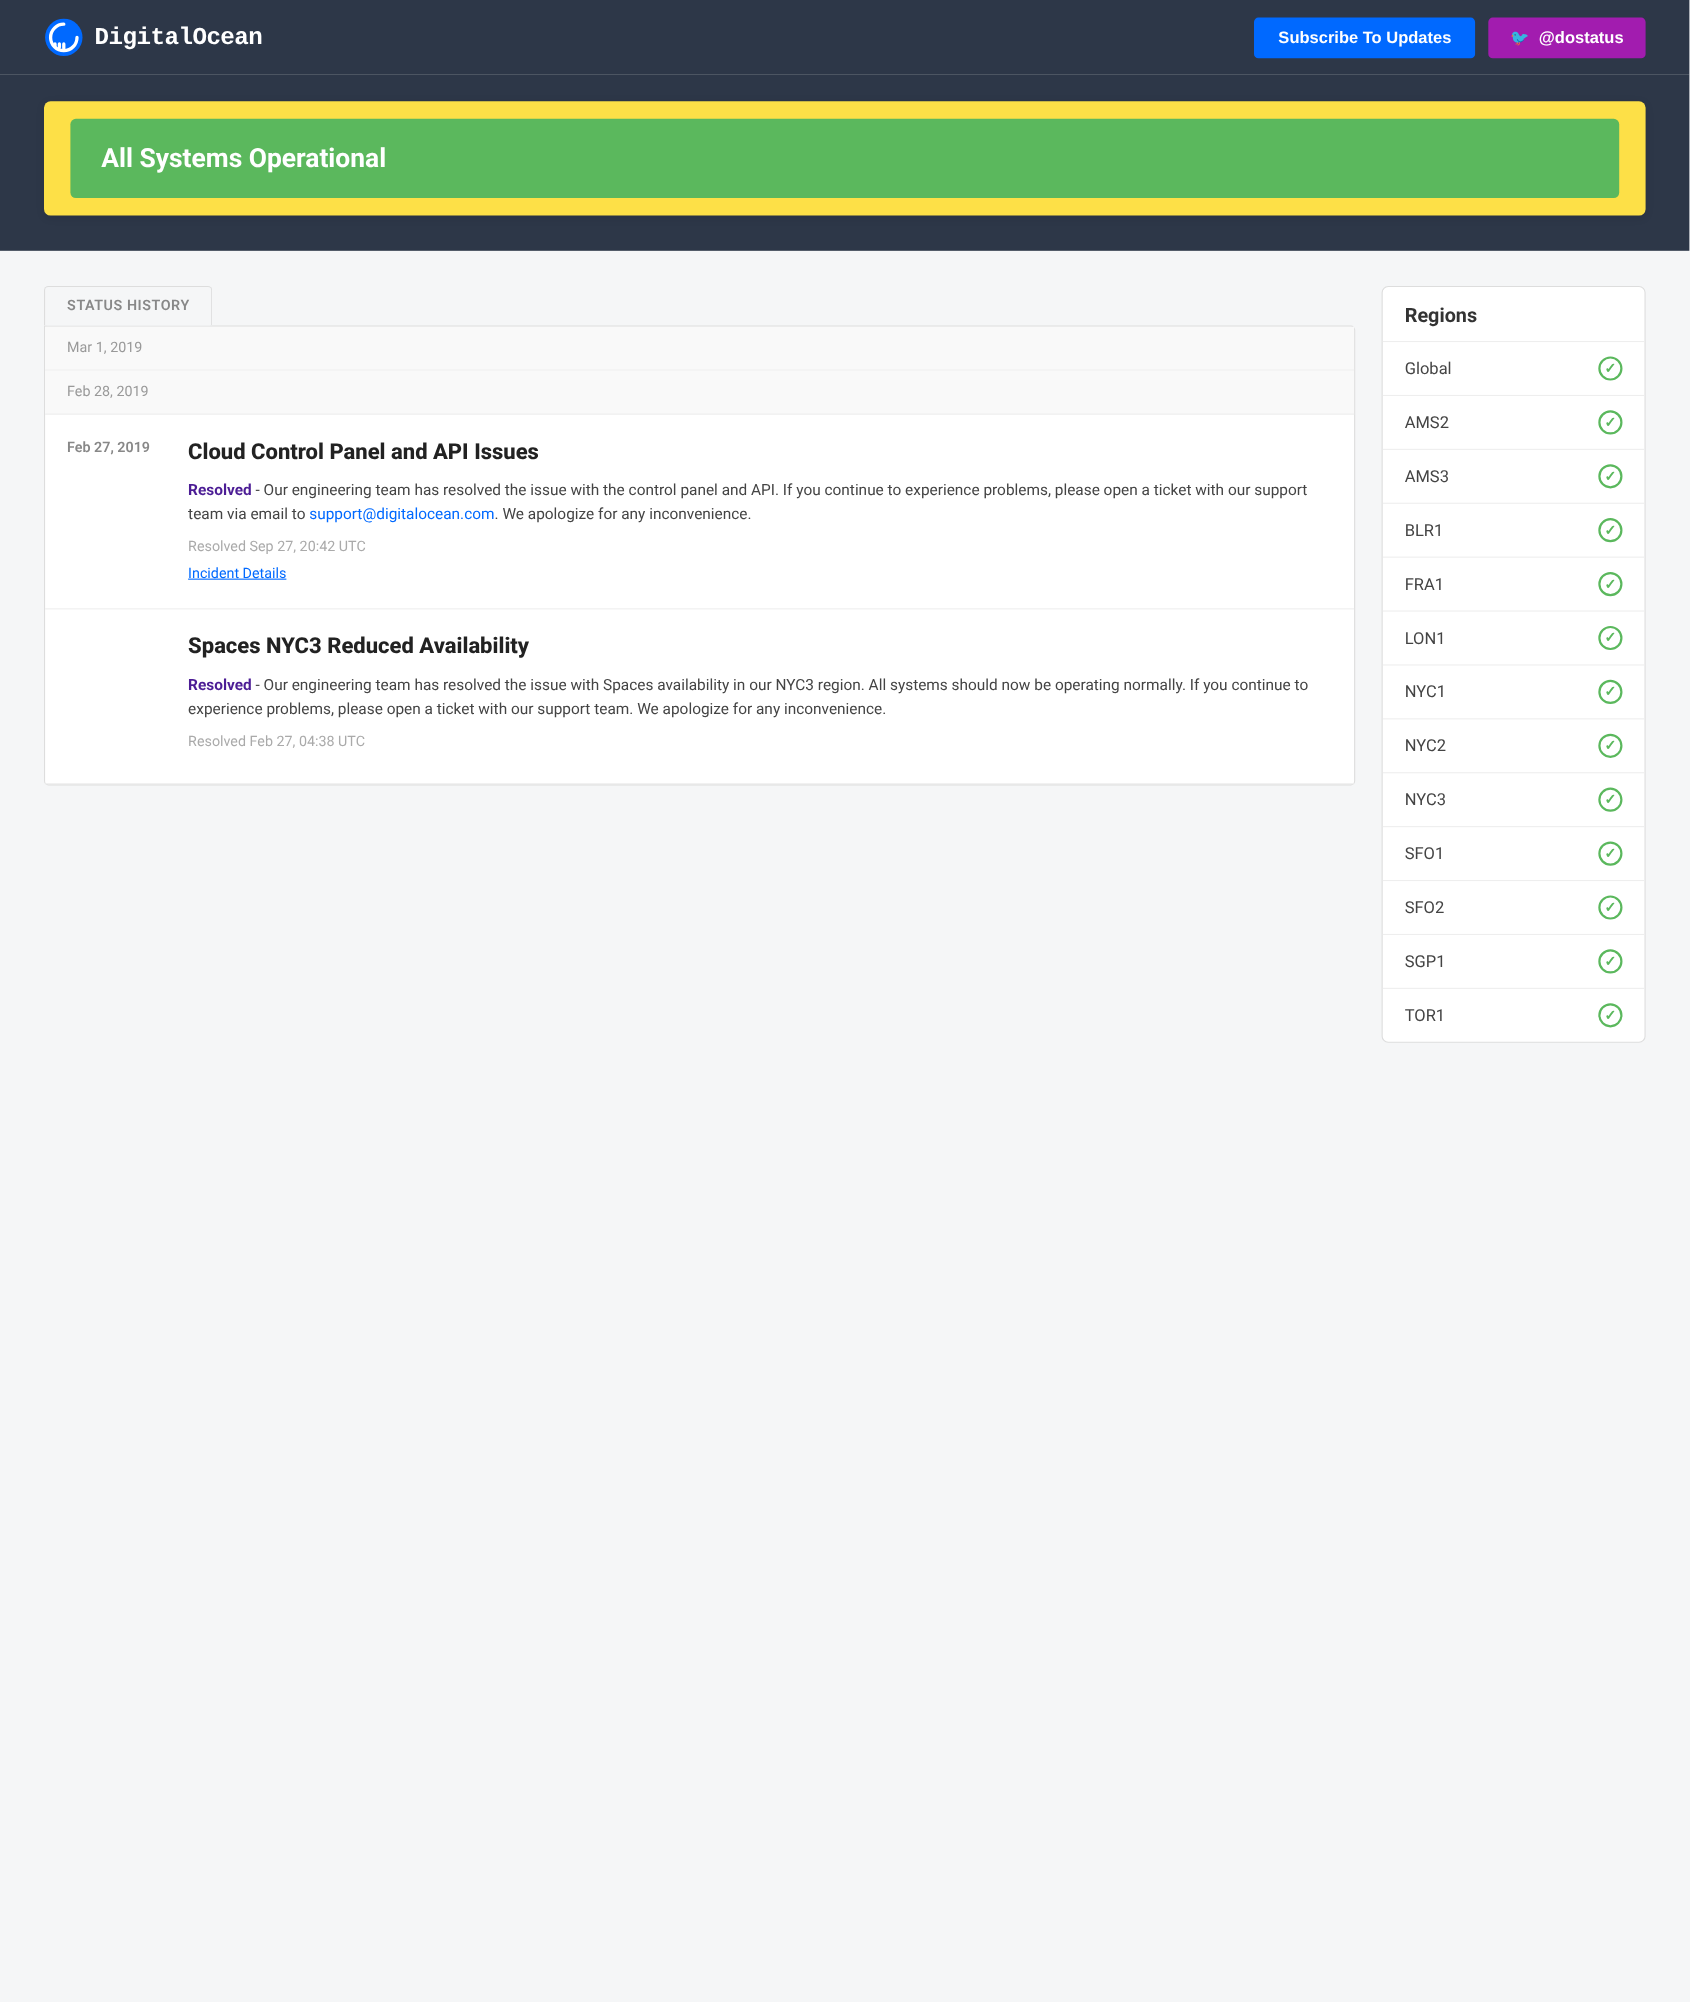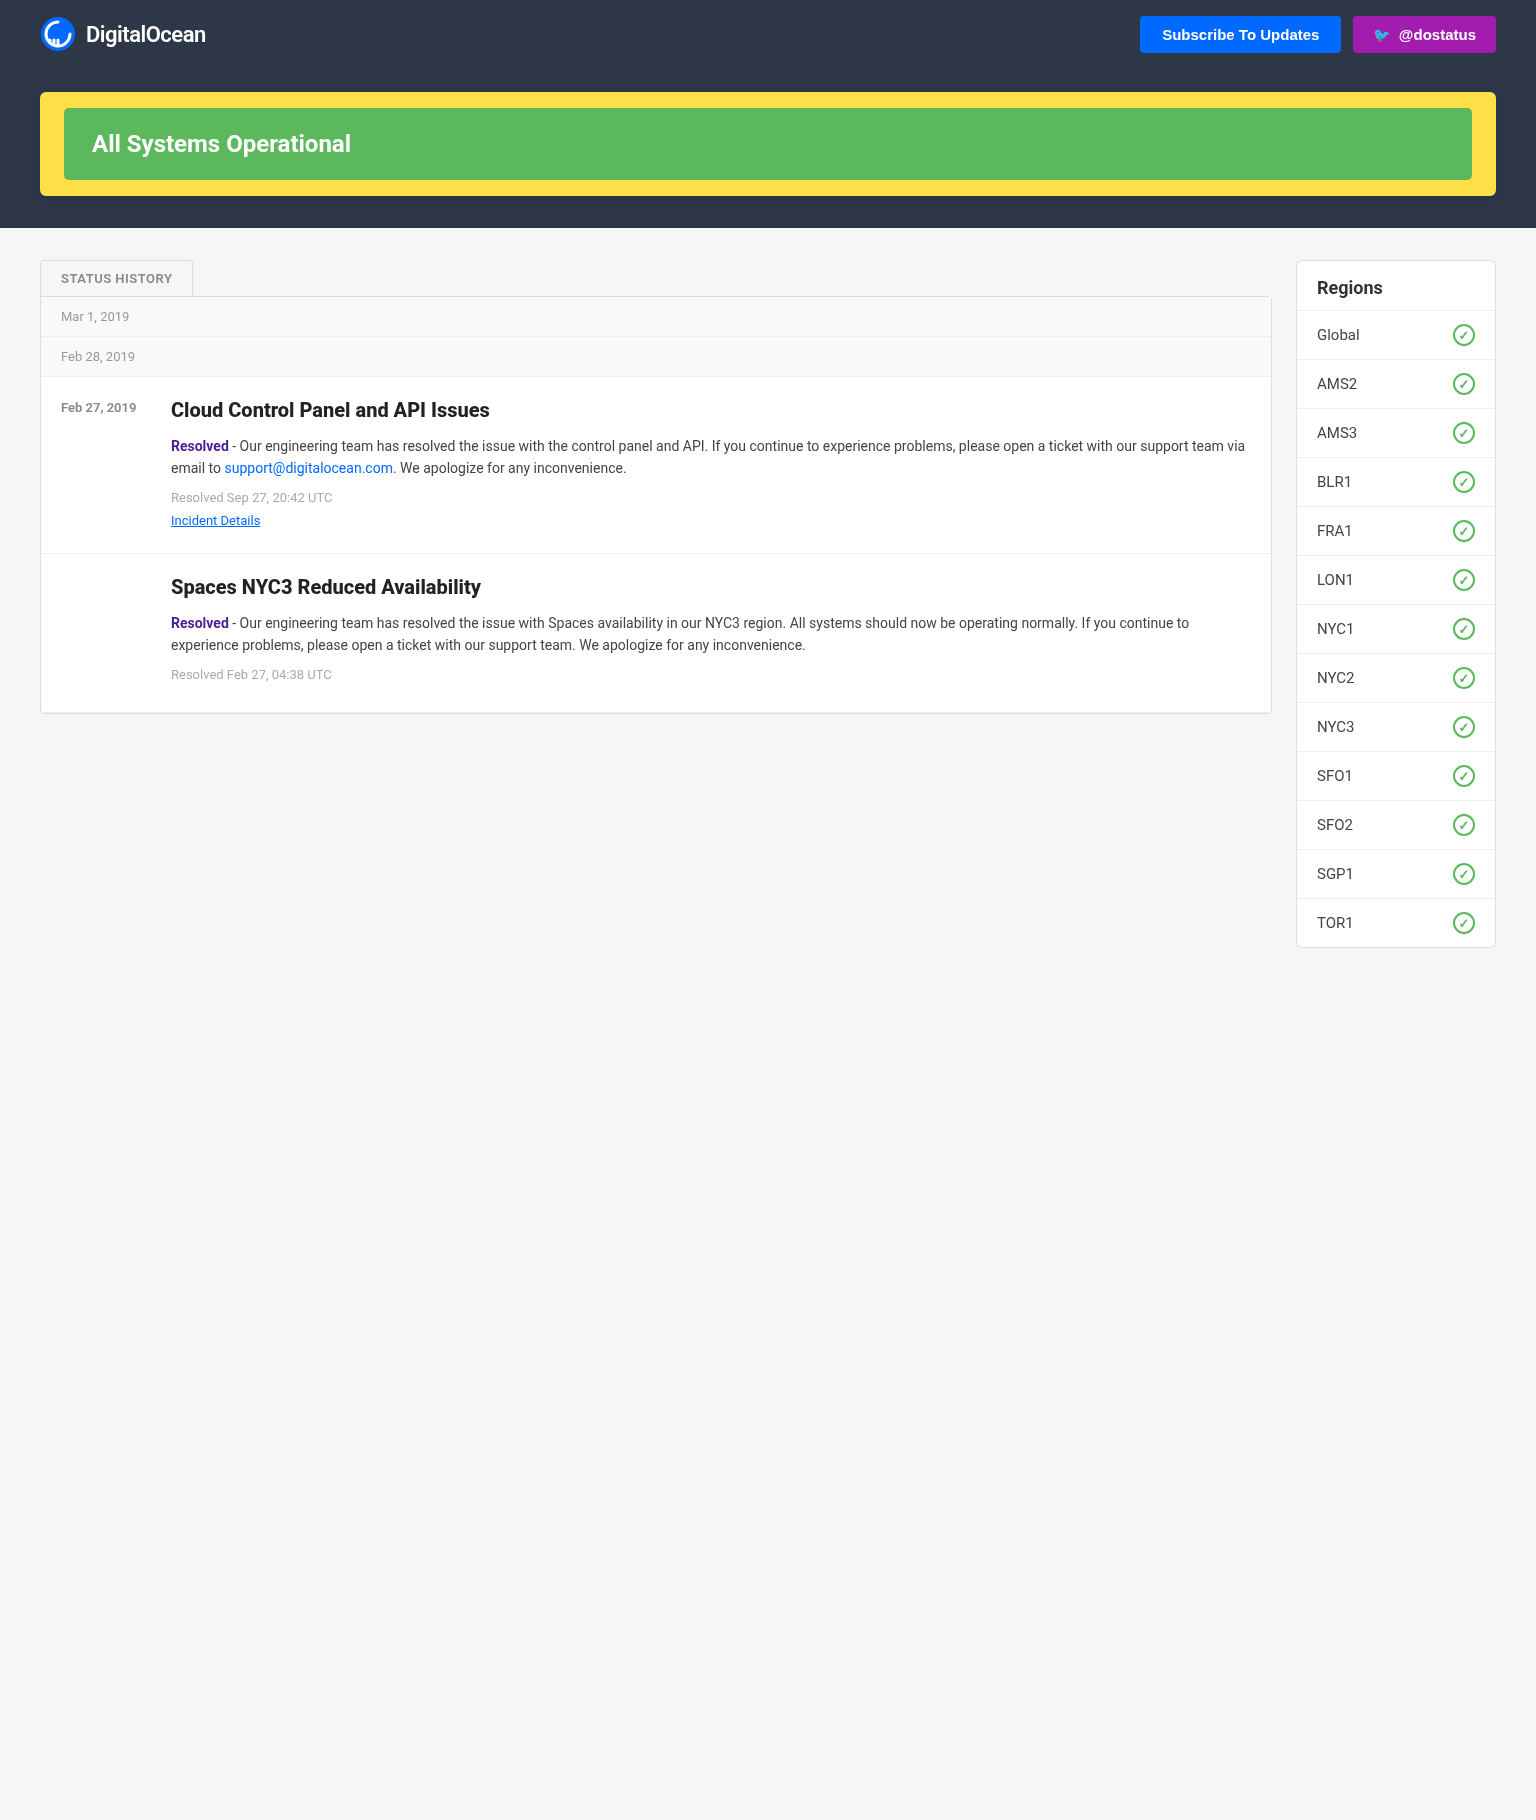--- a/index.html
+++ b/index.html
@@ -16,20 +16,21 @@
       padding: 0 40px;
       height: 68px;
       display: flex;
       align-items: center;
       justify-content: space-between;
     }
     .header-logo {
       display: flex;
       align-items: center;
       gap: 10px;
+      font-family: Liberation Mono, monospace;
     }
     .logo-icon {
       width: 36px;
       height: 36px;
     }
     .logo-text {
       color: #fff;
       font-size: 22px;
       font-weight: 600;
       letter-spacing: -0.5px;
@@ -173,21 +174,21 @@
     }
     .incident-details-link {
       font-size: 13px;
       color: #0069ff;
       text-decoration: underline;
       cursor: pointer;
     }
 
     
     .regions-sidebar {
-      width: 200px;
+      width: 240px;
       flex-shrink: 0;
       background: #fff;
       border: 1px solid #ddd;
       border-radius: 6px;
       padding: 0;
       overflow: hidden;
     }
     .regions-header {
       padding: 16px 20px 12px;
       font-size: 18px;

